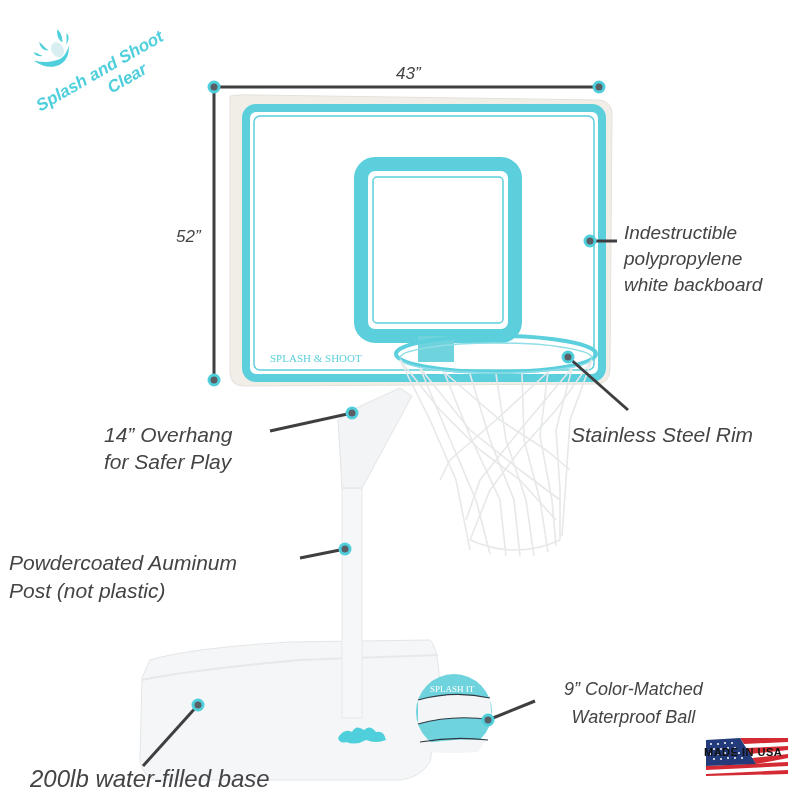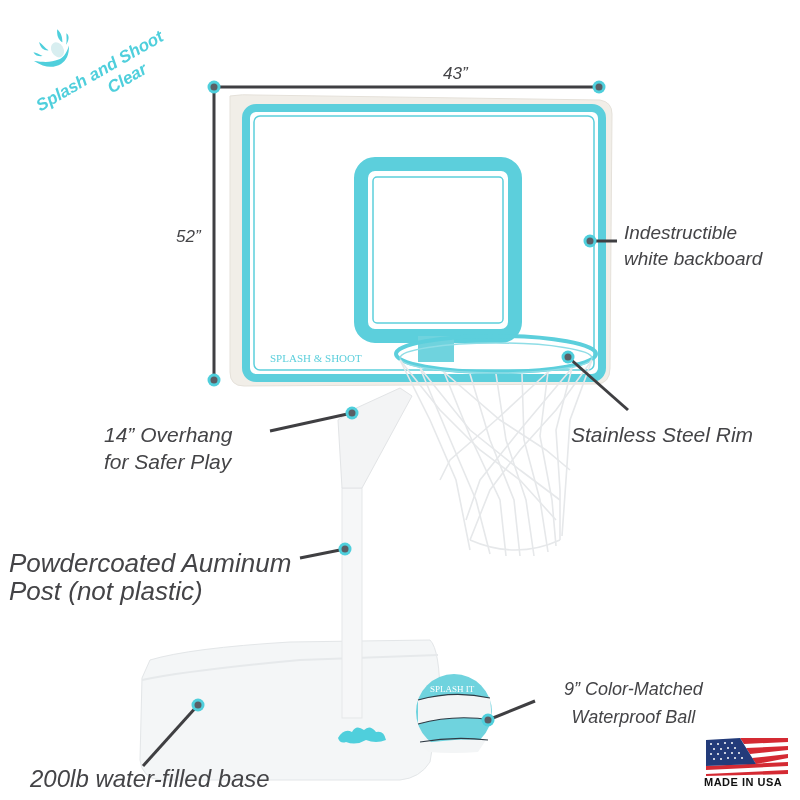--- a/index.html
+++ b/index.html
@@ -16,21 +16,21 @@
     .dim { font-size: 17px; }
     svg { position: absolute; left: 0; top: 0; }
     .brand {
       position: absolute; left: -2px; top: 18px; width: 200px; height: 100px;
       transform: rotate(-30deg); transform-origin: 50% 50%;
       color: #4fcfdc; font-weight: bold; font-style: italic;
       font-family: "Liberation Sans", sans-serif; text-align: center;
     }
     .brand .l1 { font-size: 17px; line-height: 20px; margin-top: 44px; }
     .brand .l2 { font-size: 17px; line-height: 20px; padding-left: 40px; }
-    .made { position: absolute; left: 704px; top: 776px; font-size: 11px; font-weight: bold; color:#111; letter-spacing: 0.5px; }
+    .made { position: absolute; left: 704px; top: 746px; font-size: 11px; font-weight: bold; color:#111; letter-spacing: 0.5px; }
   </style>
 </head>
 <body>
 
 <div class="brand">
   <svg width="60" height="50" viewBox="0 0 60 50" style="position:absolute; left:40px; top:-6px;">
     <path d="M8 18 C14 30 22 34 30 34 C36 34 42 30 46 22 C40 28 34 30 30 29 C22 28 16 24 8 18Z" fill="#4fcfdc"></path>
     <ellipse cx="34" cy="20" rx="6" ry="8" fill="#d8eef0"></ellipse>
     <path d="M22 4 C20 10 22 14 26 16 C24 12 24 8 22 4Z" fill="#4fcfdc"></path>
     <path d="M44 2 C40 8 40 12 42 16 C44 12 46 8 44 2Z" fill="#4fcfdc"></path>
@@ -181,38 +181,39 @@
         <circle cx="33" cy="15" r="1"></circle>
       <circle cx="8" cy="21" r="1"></circle>
         <circle cx="15" cy="21" r="1"></circle>
         <circle cx="22" cy="20" r="1"></circle>
         <circle cx="29" cy="20" r="1"></circle>
         <circle cx="36" cy="20" r="1"></circle>
     </g>
   </g>
 </svg>
 
-<div class="label dim" style="left:396px; top:61px;margin-left:47px;">43”</div>
+<div class="label dim" style="left:396px; top:61px;">43”</div>
 <div class="label dim" style="left:176px; top:224px;">52”</div>
 
 <div class="label" style="left:624px; top:203px; font-size:19px; line-height:26px;margin-top:17px;">
   <div>Indestructible</div>
+  <div>polypropylene</div>
   <div>white backboard</div>
 </div>
 
 <div class="label" style="left:104px; top:421px; font-size:21px; line-height:27px;">
   <div>14” Overhang</div>
   <div>for Safer Play</div>
 </div>
 
 <div class="label" style="left:571px; top:421px; font-size:21px; line-height:27px;">
   <div>Stainless Steel Rim</div>
 </div>
 
-<div class="label" style="left:9px; top:549px; font-size:26px; line-height:28px;">
+<div class="label" style="left:9px; top:549px; font-size:21px; line-height:28px;">
   <div>Powdercoated Auminum</div>
   <div>Post (not plastic)</div>
 </div>
 
 <div class="label" style="left:564px; top:675px; font-size:18px; line-height:28px;text-align:center;">
   <div>9” Color-Matched</div>
   <div>Waterproof Ball</div>
 </div>
 
 <div class="label" style="left:30px; top:766px; font-size:24px; line-height:26px;">

